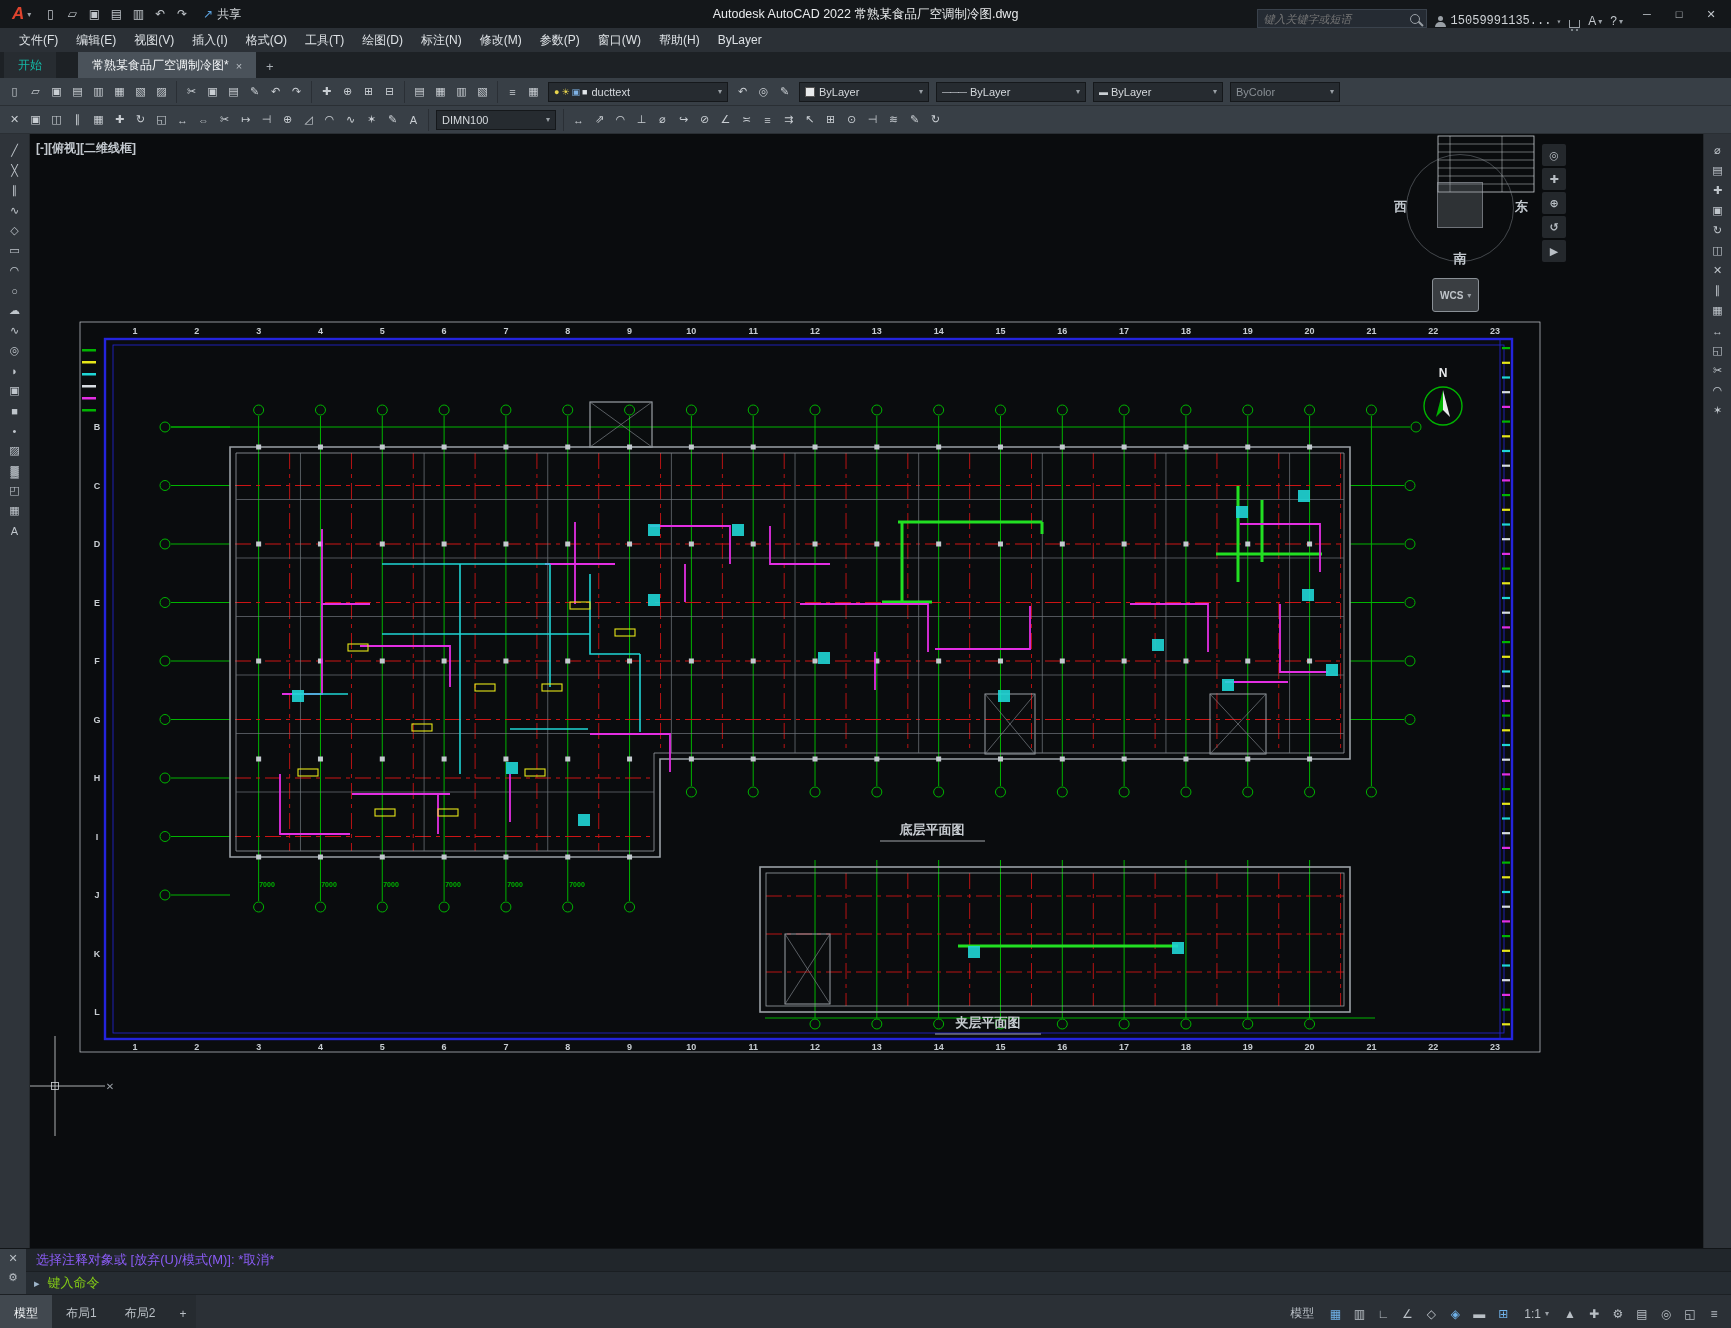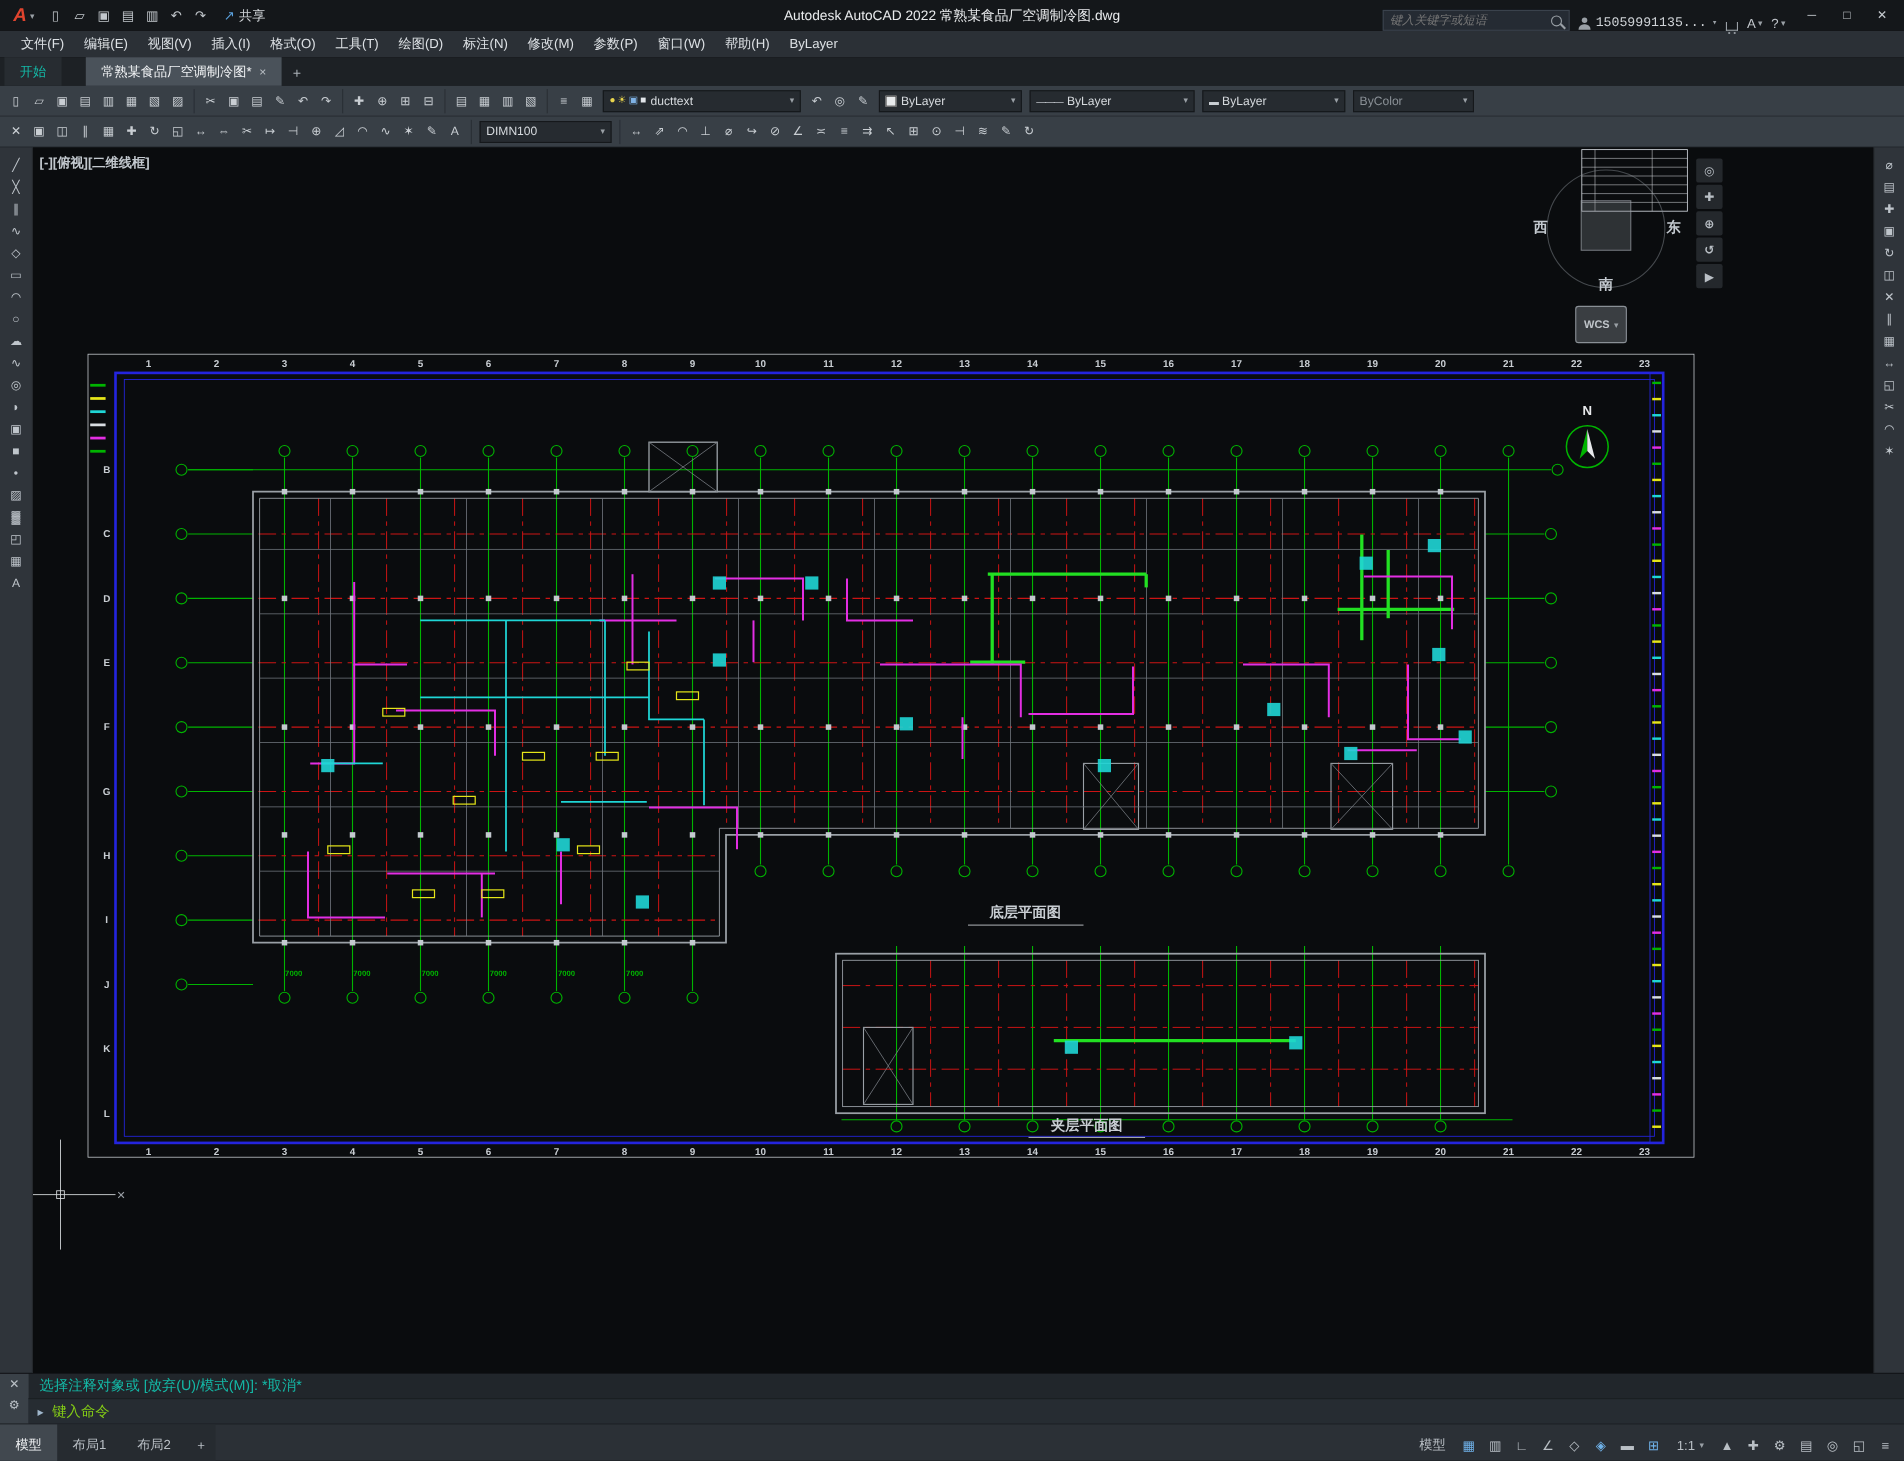--- a/index.html
+++ b/index.html
@@ -91,21 +91,21 @@
   .wcs { position:absolute; left:1402px; top:144px; height:17px; padding:16px 7px;
          border:1px solid #8a9096; border-radius:3px; background:rgba(70,75,80,.8);
          color:#c0c5ca; font-size:10px; display:flex; align-items:center; gap:4px;
          z-index:3; cursor:pointer; }
   
   .cmdarea { height:46px; background:#21262b; display:flex; border-top:1px solid #121518; }
   .cmd-grip { width:26px; background:#3a4148; display:flex; flex-direction:column;
               align-items:center; padding-top:3px; gap:6px; }
   .cmd-grip span { color:#b9bfc5; font-size:11px; cursor:pointer; }
   .cmd-rows { flex:1; display:flex; flex-direction:column; }
-  .cmd-history { height:22px; line-height:22px; color:#14b8a6; font-size:13px; padding-left:10px;
+  .cmd-history { height:22px; line-height:22px; color:#8b5cf6; font-size:13px; padding-left:10px;
                  white-space:nowrap; }
   .cmd-input-row { height:24px; background:#262c32; display:flex; align-items:center;
                    gap:8px; padding-left:8px; border-top:1px solid #1a1e22; }
   .cmd-picon { color:#9fb6cb; font-size:11px; cursor:pointer; }
   .cmd-ghost { color:#84cc16; font-size:13px; }
   
   .statusbar { height:38px; background:#2b3036; display:flex; align-items:stretch;
                border-top:1px solid #1c2024; color:#b9bfc5; font-size:12px; }
   .ltabs { display:flex; align-items:stretch; background:#262b30; }
   .ltab { padding:0 14px; display:flex; align-items:center; cursor:pointer; }

